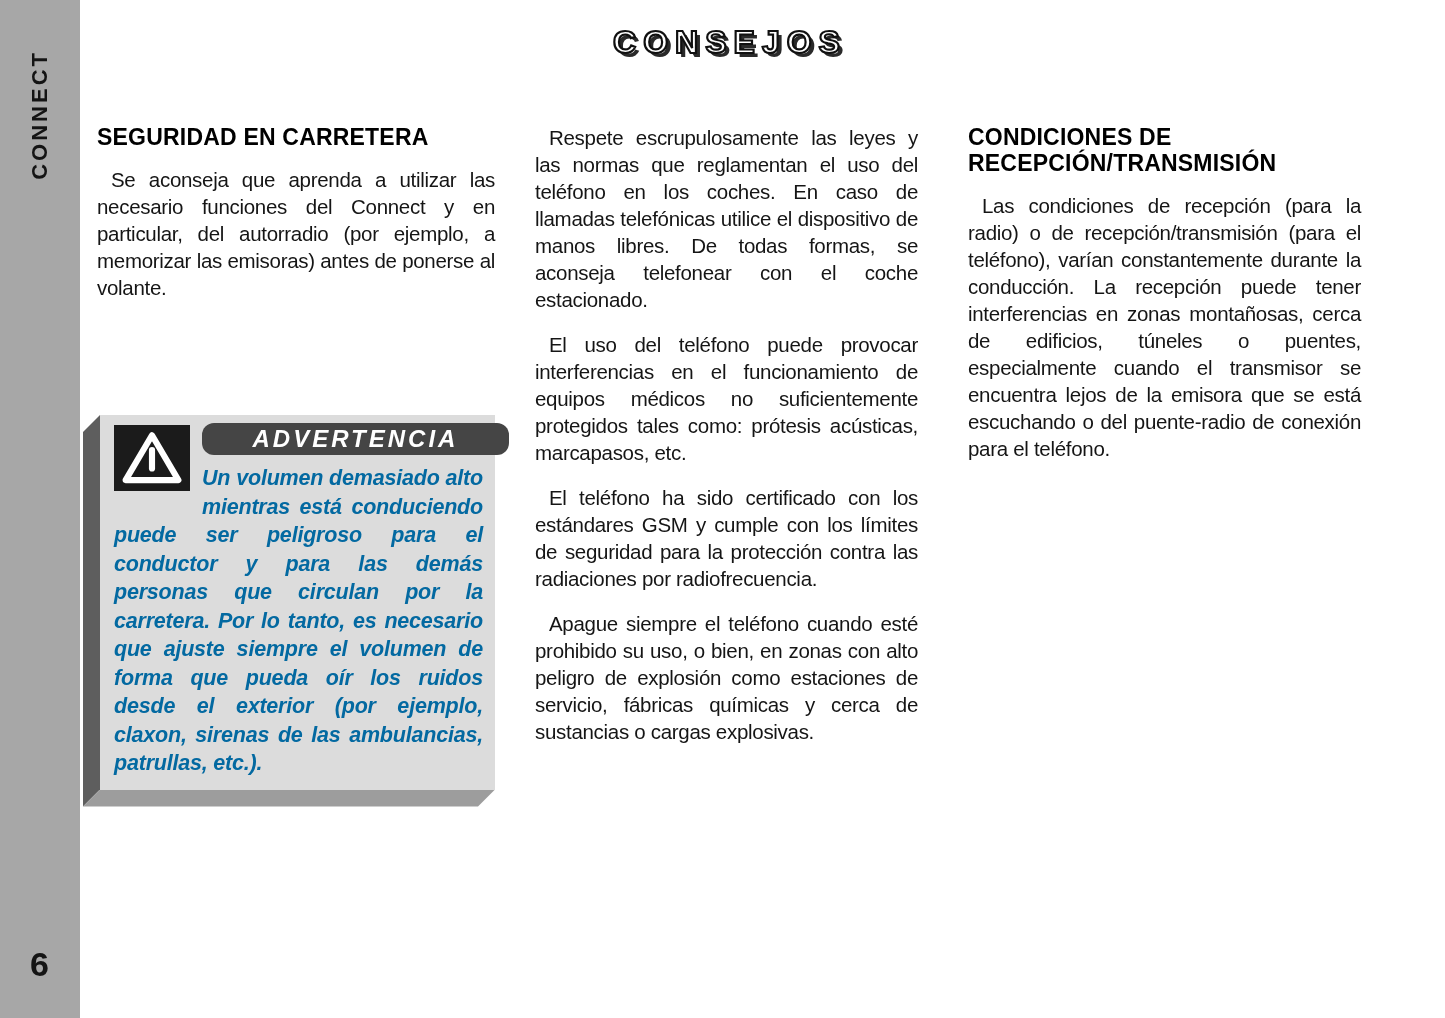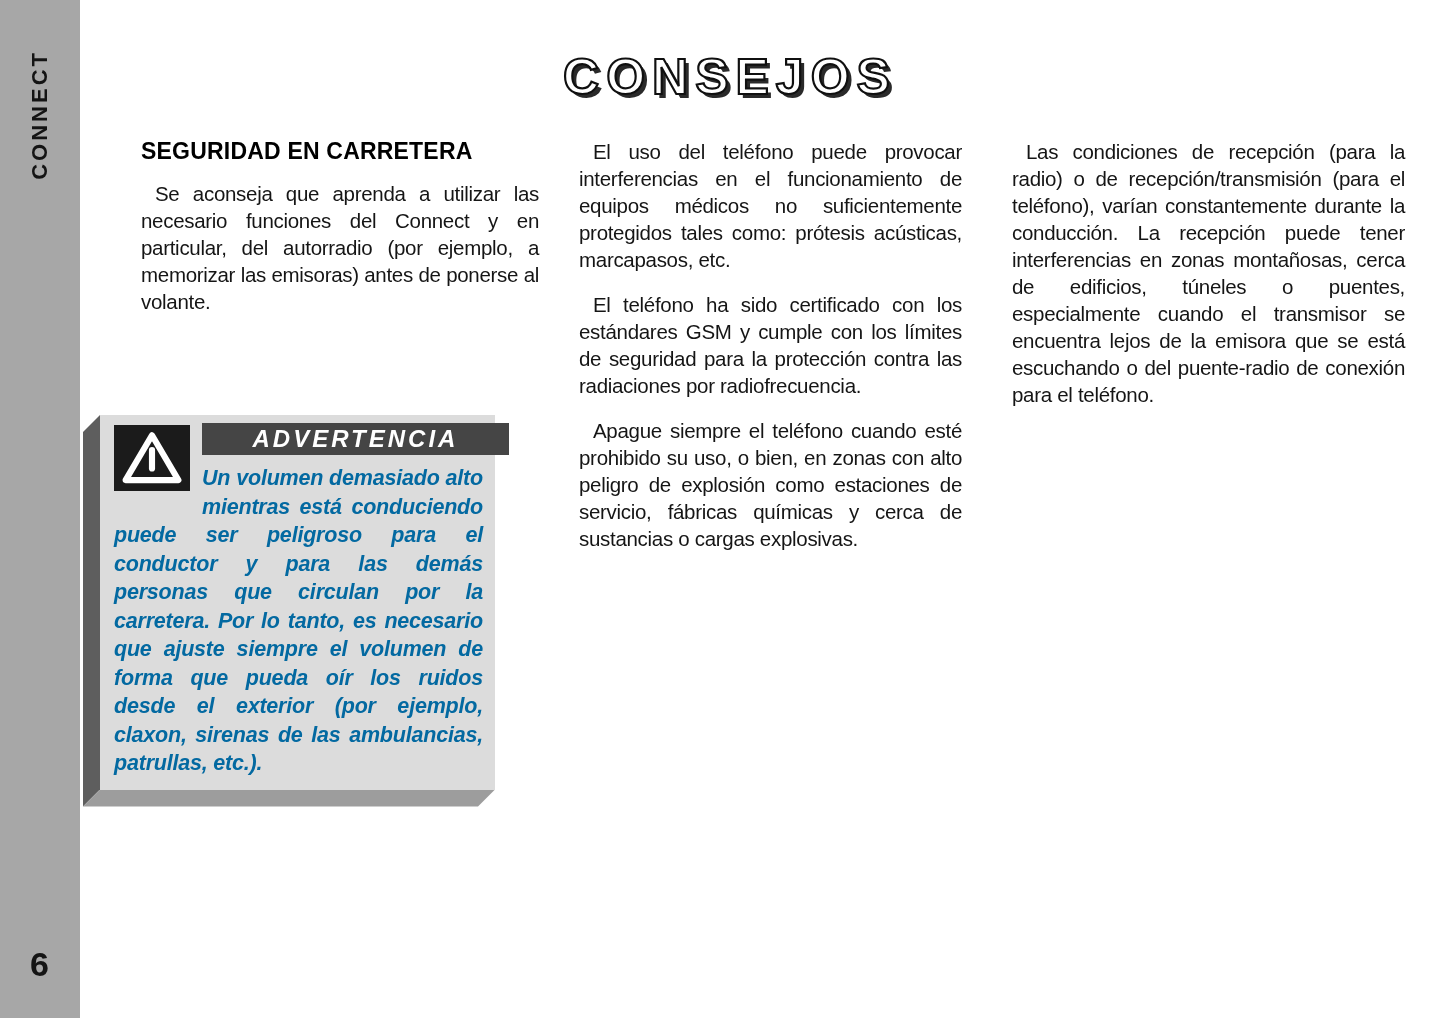--- a/index.html
+++ b/index.html
@@ -12,29 +12,29 @@
   .sidebar { position:absolute; left:0; top:0; width:80px; height:1018px; background:#a7a7a7; }
   .sidebar-label {
     position:absolute; top:50px; left:50%; transform-origin:center;
     writing-mode:vertical-rl; transform:translateX(-50%) rotate(180deg);
     font-weight:bold; font-size:22px; letter-spacing:3px; color:#141414; white-space:nowrap;
   }
   .page-number { position:absolute; left:30px; bottom:34px; font-size:34px; font-weight:bold; color:#141414; }
 
   
   .title {
-    position:absolute; top:48px; left:500px; width:460px; text-align:center;
-    font-weight:bold; font-size:50px; letter-spacing:7px; color:#ffffff;
+    position:absolute; top:24px; left:500px; width:460px; text-align:center;
+    font-weight:bold; font-size:32px; letter-spacing:7px; color:#ffffff;
     -webkit-text-stroke:2.2px #101010;
     text-shadow:4px 4px 0 #2a2a2a;
     white-space:nowrap;
   }
 
   
-  .col { position:absolute; top:138px;margin-left:44px; }
+  .col { position:absolute; top:124px; }
   .col-1 { left:97px;  width:398px; }
   .col-2 { left:535px; width:383px; }
   .col-3 { left:968px; width:393px; }
 
   .heading {
     font-weight:bold; font-size:23px; letter-spacing:0.2px; color:#000;
     margin:0 0 16px 0; line-height:26px;
   }
   .heading .hline { display:block; }
   .heading-mid { margin-top:11px; }
@@ -59,21 +59,21 @@
     background:#9d9d9d;
     clip-path:polygon(17px 0, 100% 0, calc(100% - 17px) 100%, 0 100%);
   }
   .adv-icon-box {
     float:left; width:76px; height:66px; background:#1b1b1b;
     margin:3px 12px 4px 0; display:flex; align-items:center; justify-content:center;
   }
   .adv-bar {
     margin:1px -26px 9px 88px; height:32px; line-height:32px; background:#454545;
     color:#ffffff; font-weight:bold; font-style:italic; font-size:24px;
-    letter-spacing:3px; text-align:center;
+    letter-spacing:3px; text-align:center;border-radius:12px;
   }
   .adv-text {
     margin:0; font-weight:bold; font-style:italic; font-size:21.5px; line-height:28.5px;
     letter-spacing:-0.2px; text-align:justify; color:#0369a1;
   }
 </style>
 </head>
 <body>
 
 <div class="page">
@@ -95,22 +95,27 @@
       <svg width="62" height="54" viewBox="0 0 100 88" aria-hidden="true">
         <path d="M50 7 L93 80 L7 80 Z" fill="none" stroke="#ffffff" stroke-width="10" stroke-linejoin="round"></path>
         <rect x="45" y="26" width="10" height="40" rx="5" fill="#ffffff"></rect>
       </svg>
     </div>
     <div class="adv-bar">ADVERTENCIA</div>
     <p class="adv-text">Un volumen demasiado alto mientras está conduciendo puede ser peligroso para el conductor y para las demás personas que circulan por la carretera. Por lo tanto, es necesario que ajuste siempre el volumen de forma que pueda oír los ruidos desde el exterior (por ejemplo, claxon, sirenas de las ambulancias, patrullas, etc.).</p>
   </div>
 
   <div class="col col-2">
+    <p class="body-p">Respete escrupulosamente las leyes y las normas que reglamentan el uso del teléfono en los coches. En caso de llamadas telefónicas utilice el dispositivo de manos libres. De todas formas, se aconseja telefonear con el coche estacionado.</p>
     <p class="body-p">El uso del teléfono puede provocar interferencias en el funcionamiento de equipos médicos no suficientemente protegidos tales como: prótesis acústicas, marcapasos, etc.</p>
     <p class="body-p">El teléfono ha sido certificado con los estándares GSM y cumple con los límites de seguridad para la protección contra las radiaciones por radiofrecuencia.</p>
     <p class="body-p">Apague siempre el teléfono cuando esté prohibido su uso, o bien, en zonas con alto peligro de explosión como estaciones de servicio, fábricas químicas y cerca de sustancias o cargas explosivas.</p>
   </div>
 
   <div class="col col-3">
+    <h2 class="heading">
+      <span class="hline">CONDICIONES DE</span>
+      <span class="hline">RECEPCIÓN/TRANSMISIÓN</span>
+    </h2>
     <p class="body-p">Las condiciones de recepción (para la radio) o de recepción/transmisión (para el teléfono), varían constantemente durante la conducción. La recepción puede tener interferencias en zonas montañosas, cerca de edificios, túneles o puentes, especialmente cuando el transmisor se encuentra lejos de la emisora que se está escuchando o del puente-radio de conexión para el teléfono.</p>
   </div>
 
 </div>
 
 </body></html>

